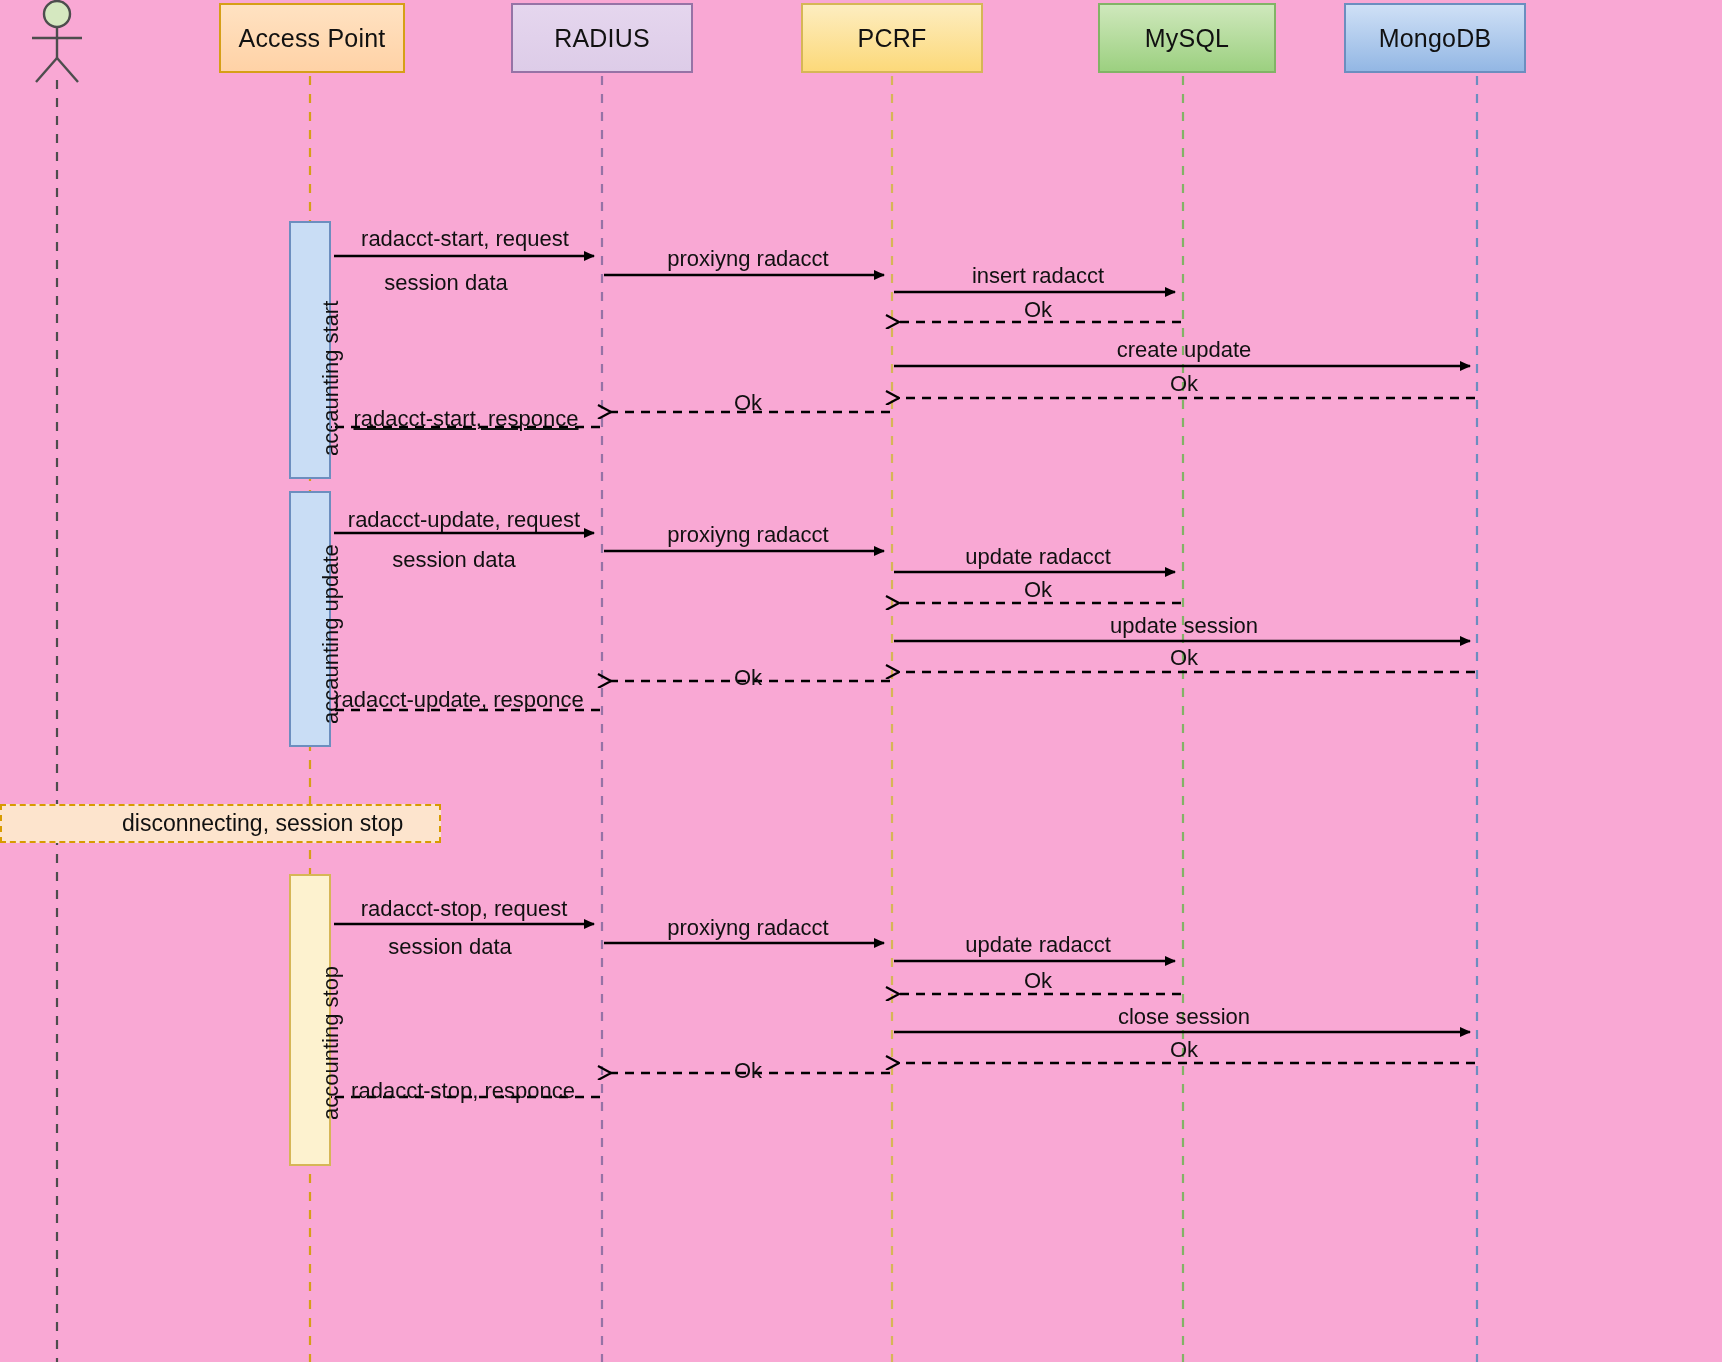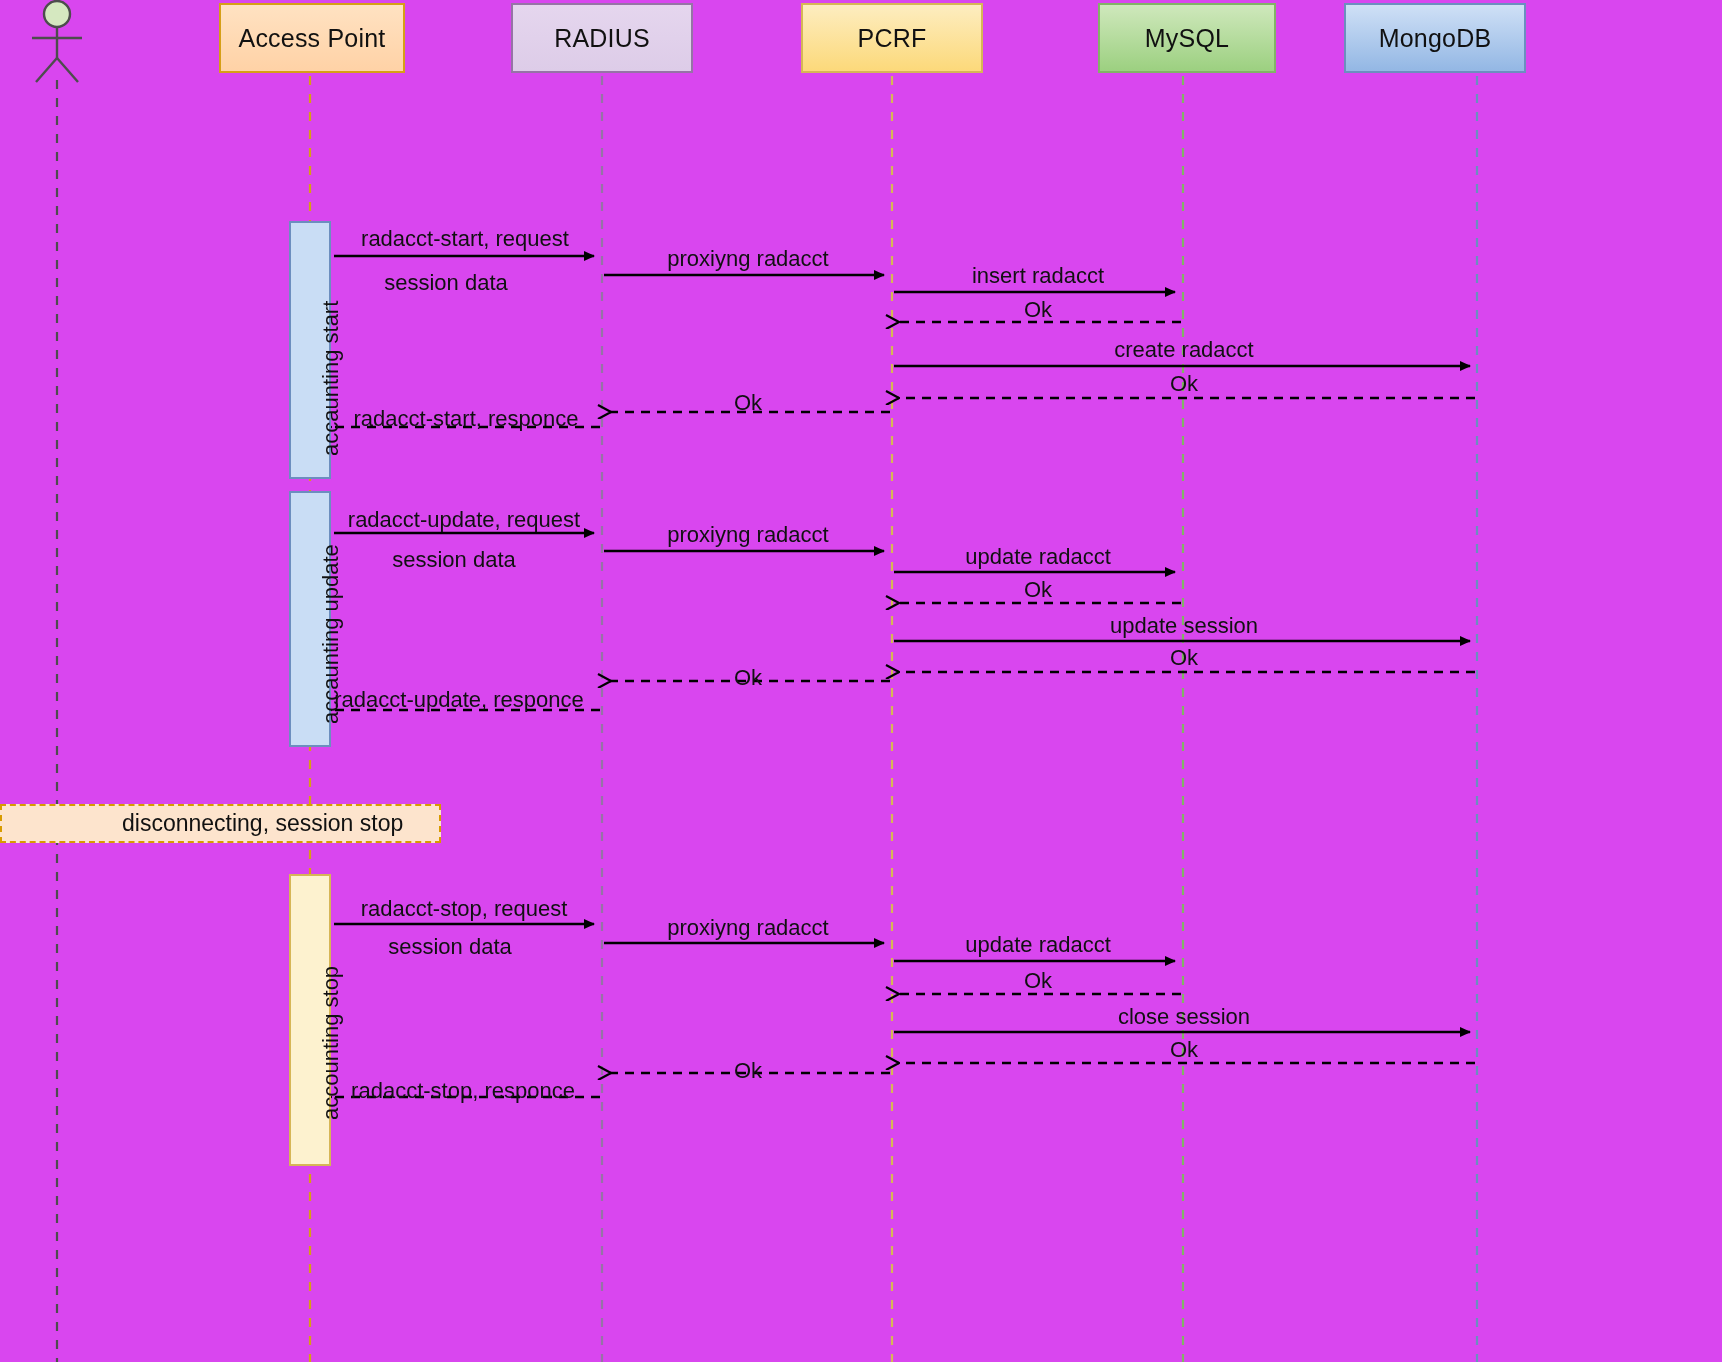--- a/index.html
+++ b/index.html
@@ -5,21 +5,21 @@
   html,body{margin:0;padding:0;background:#ffffff;}
   body{
     font-family:"Liberation Sans", sans-serif;
     color:#1a1a1a;
   }
   #stage{
     position:relative;
     width:1722px;
     height:1362px;
     overflow:hidden;
-    background:#d946ef;
+    background:#f9a8d4;
   }
   #stage svg{position:absolute;left:0;top:0;}
 
   
   .plbox{
     position:absolute;
     box-sizing:border-box;
     border-width:2px;
     border-style:solid;
     display:flex;
@@ -178,24 +178,24 @@
   <span class="act-label" style="left:318px;top:724px;">accaunting update</span>
 
   <div class="act yellow" style="left:289px;top:874px;width:42px;height:292px;"></div>
   <span class="act-label" style="left:318px;top:1120px;">accounting stop</span>
 
   <span class="msg" style="left:465px;top:226px;">radacct-start, request</span>
   <span class="msg" style="left:446px;top:270px;">session data</span>
   <span class="msg" style="left:748px;top:246px;">proxiyng  radacct</span>
   <span class="msg" style="left:1038px;top:263px;">insert  radacct</span>
   <span class="msg" style="left:1038px;top:297px;">Ok</span>
-  <span class="msg" style="left:1184px;top:337px;">create radacct</span>
+  <span class="msg" style="left:1184px;top:337px;">create update</span>
   <span class="msg" style="left:1184px;top:371px;">Ok</span>
   <span class="msg" style="left:748px;top:390px;">Ok</span>
-  <span class="msg" style="left:466px;top:406px;">radacct-start, responce</span>
+  <span class="msg" style="left:466px;top:406px;text-decoration:underline;">radacct-start, responce</span>
 
   <span class="msg" style="left:464px;top:507px;">radacct-update, request</span>
   <span class="msg" style="left:454px;top:547px;">session data</span>
   <span class="msg" style="left:748px;top:522px;">proxiyng  radacct</span>
   <span class="msg" style="left:1038px;top:544px;">update  radacct</span>
   <span class="msg" style="left:1038px;top:577px;">Ok</span>
   <span class="msg" style="left:1184px;top:613px;">update session</span>
   <span class="msg" style="left:1184px;top:645px;">Ok</span>
   <span class="msg" style="left:748px;top:665px;">Ok</span>
   <span class="msg" style="left:459px;top:687px;">radacct-update, responce</span>

